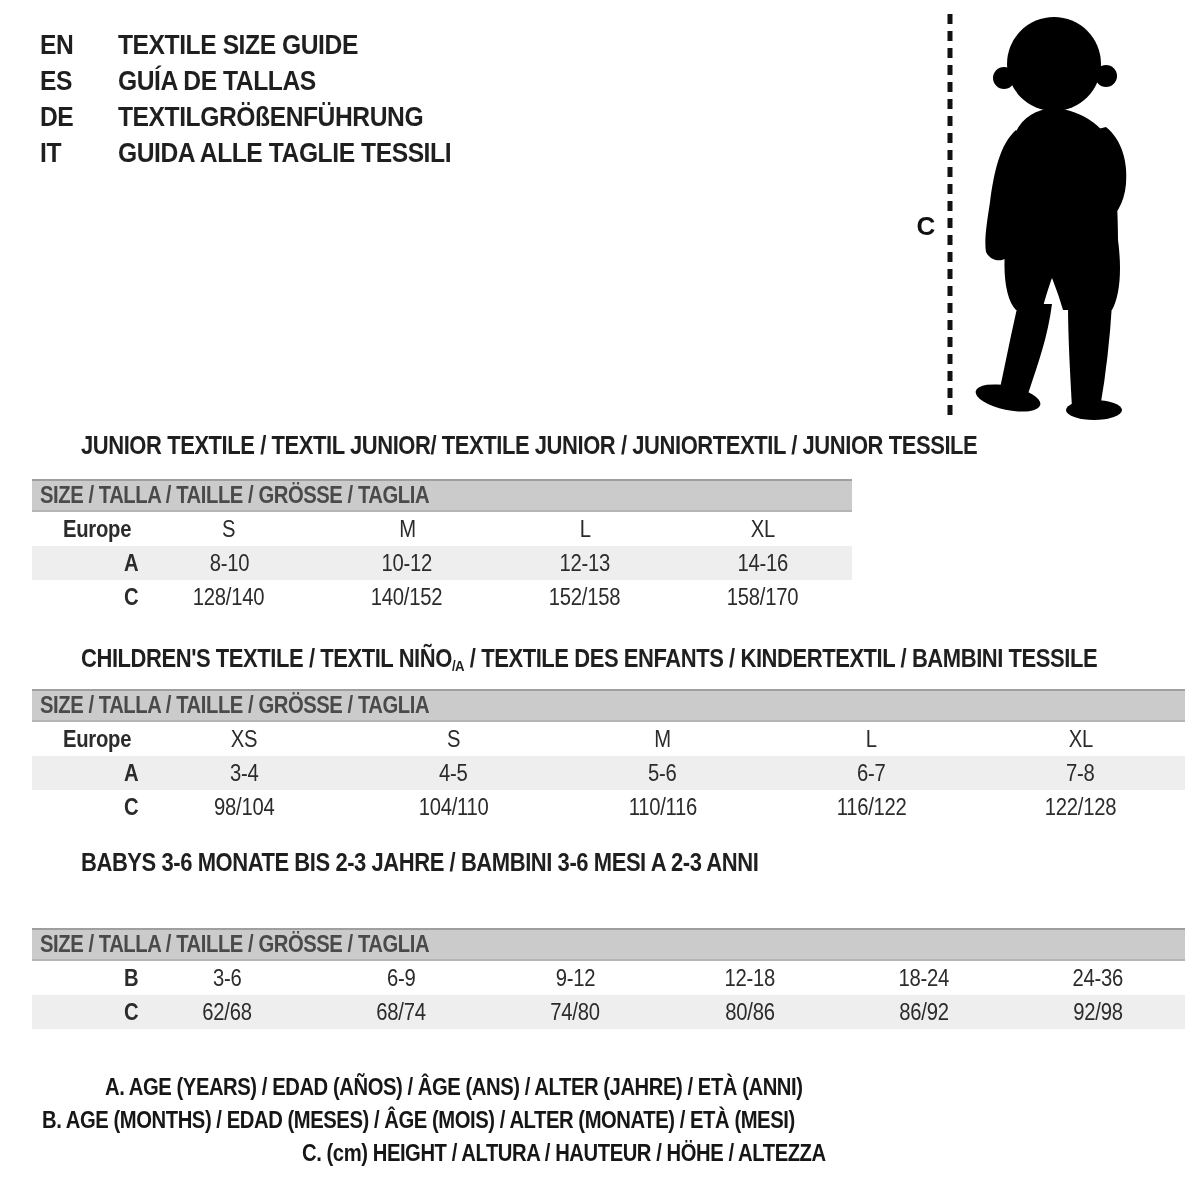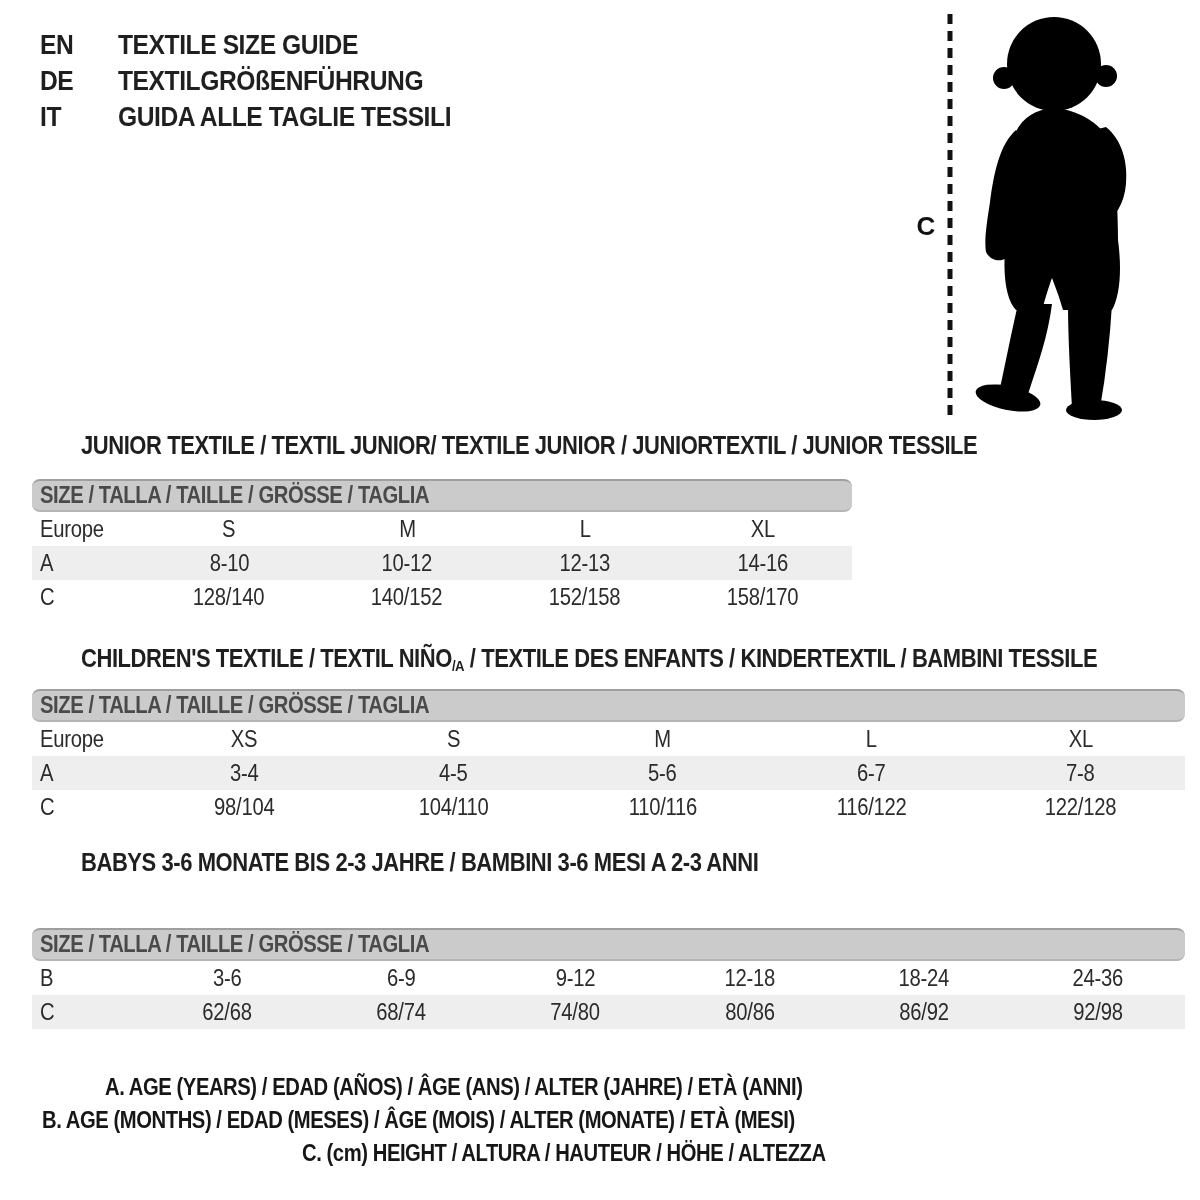--- a/index.html
+++ b/index.html
@@ -19,37 +19,41 @@
   
   .sec-title{position:absolute;left:42px;font-weight:700;font-size:25px;letter-spacing:-.5px;line-height:30px;margin-left:39px;}
   .sub{font-size:15px;position:relative;top:4px;}
   .two-line{line-height:32px;}
   
   .table{position:absolute;left:32px;}
   .w1{width:820px;}
   .w2{width:1153px;}
   .size-bar{height:33px;background:#cbcbcb;border-top:2px solid #9f9f9f;border-bottom:2px solid #b5b5b5;
             box-sizing:border-box;display:flex;align-items:center;padding-left:8px;
-            font-weight:700;font-size:23px;color:#4a4a4a;letter-spacing:-.5px;border-radius:8px;}
+            font-weight:700;font-size:23px;color:#4a4a4a;letter-spacing:-.5px;}
   .trow{display:flex;height:34px;align-items:center;font-size:23px;color:#2b2b2b;letter-spacing:-.3px;}
   .trow.shaded{background:#eeeeee;}
-  .cl{width:108px;padding-left:8px;box-sizing:border-box;text-align:left;}
+  .cl{width:108px;padding-left:8px;box-sizing:border-box;text-align:right;font-weight:bold;}
   .cd{flex:1;text-align:center;}
   
   .legend{position:absolute;left:42px;top:1071px;font-weight:700;font-size:23px;line-height:33px;letter-spacing:-.5px;color:#161616;text-align:right;}
 </style>
 </head>
 <body>
 
 <div class="page">
 
   <div class="lang">
     <div class="lang-row">
       <span class="lang-code"><span class="cx cxl">EN</span></span>
       <span class="cx cxl">TEXTILE SIZE GUIDE</span>
+    </div>
+    <div class="lang-row">
+      <span class="lang-code"><span class="cx cxl">ES</span></span>
+      <span class="cx cxl">GUÍA DE TALLAS</span>
     </div>
     <div class="lang-row">
       <span class="lang-code"><span class="cx cxl">DE</span></span>
       <span class="cx cxl">TEXTILGRÖßENFÜHRUNG</span>
     </div>
     <div class="lang-row">
       <span class="lang-code"><span class="cx cxl">IT</span></span>
       <span class="cx cxl">GUIDA ALLE TAGLIE TESSILI</span>
     </div>
   </div>

